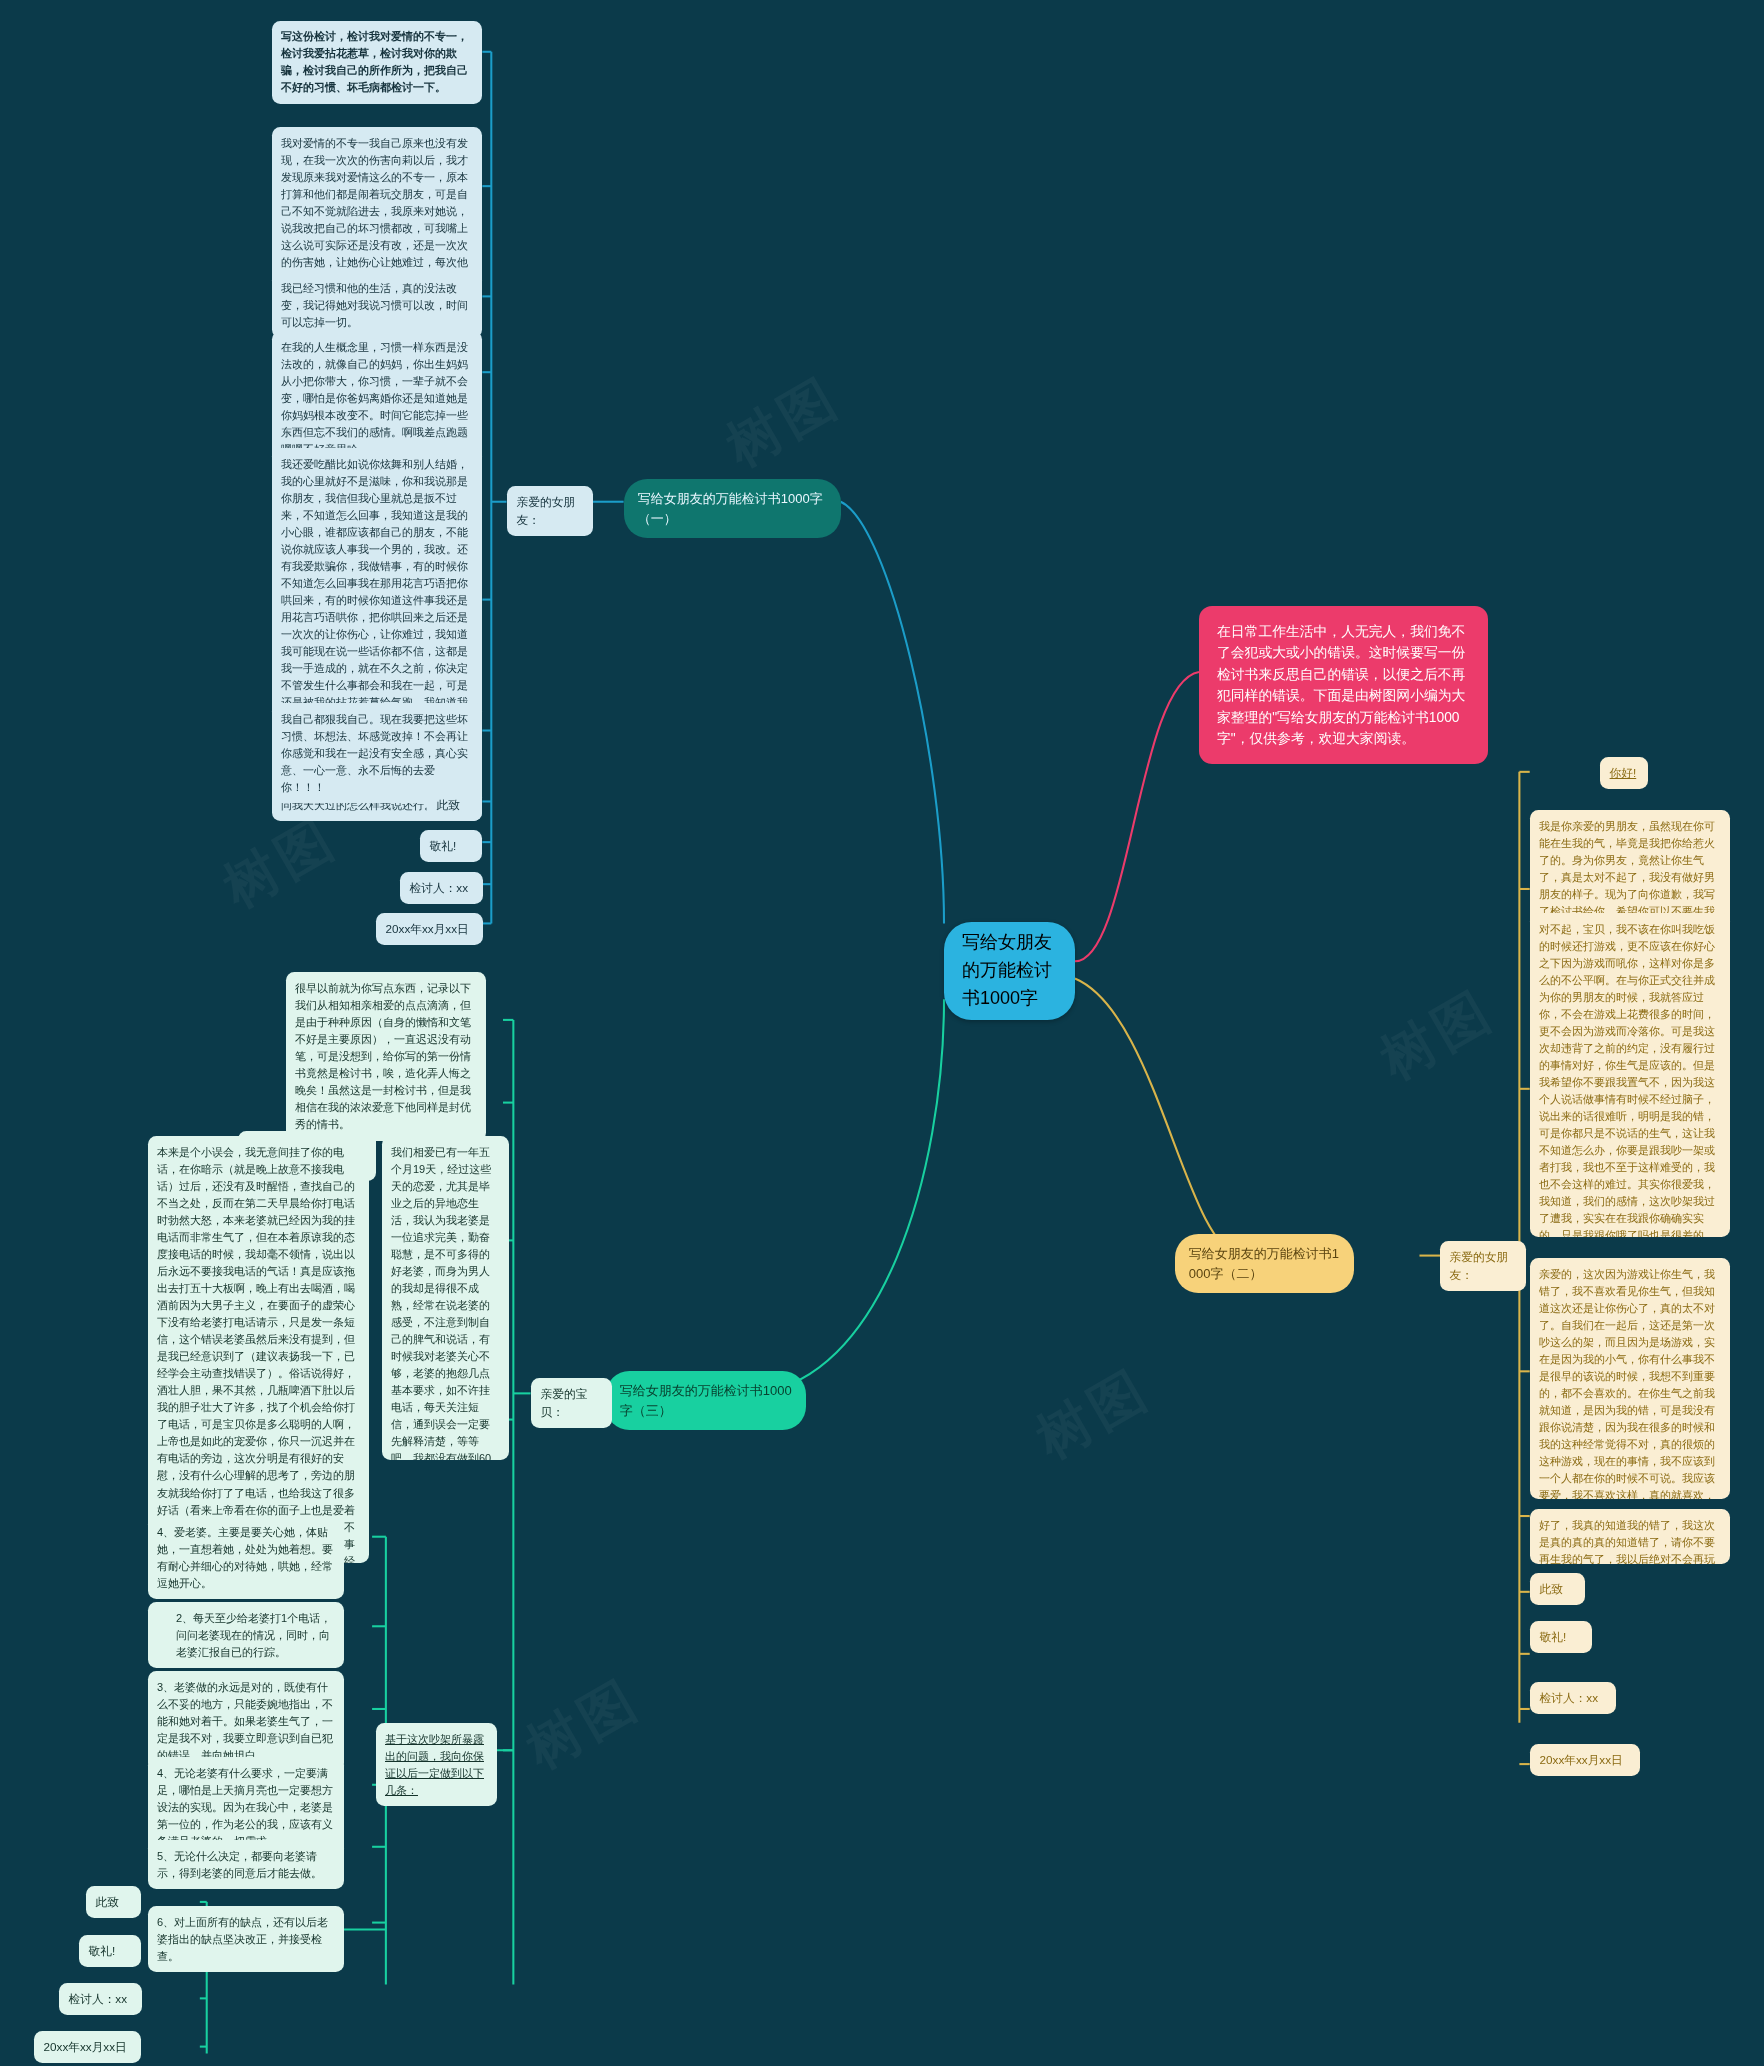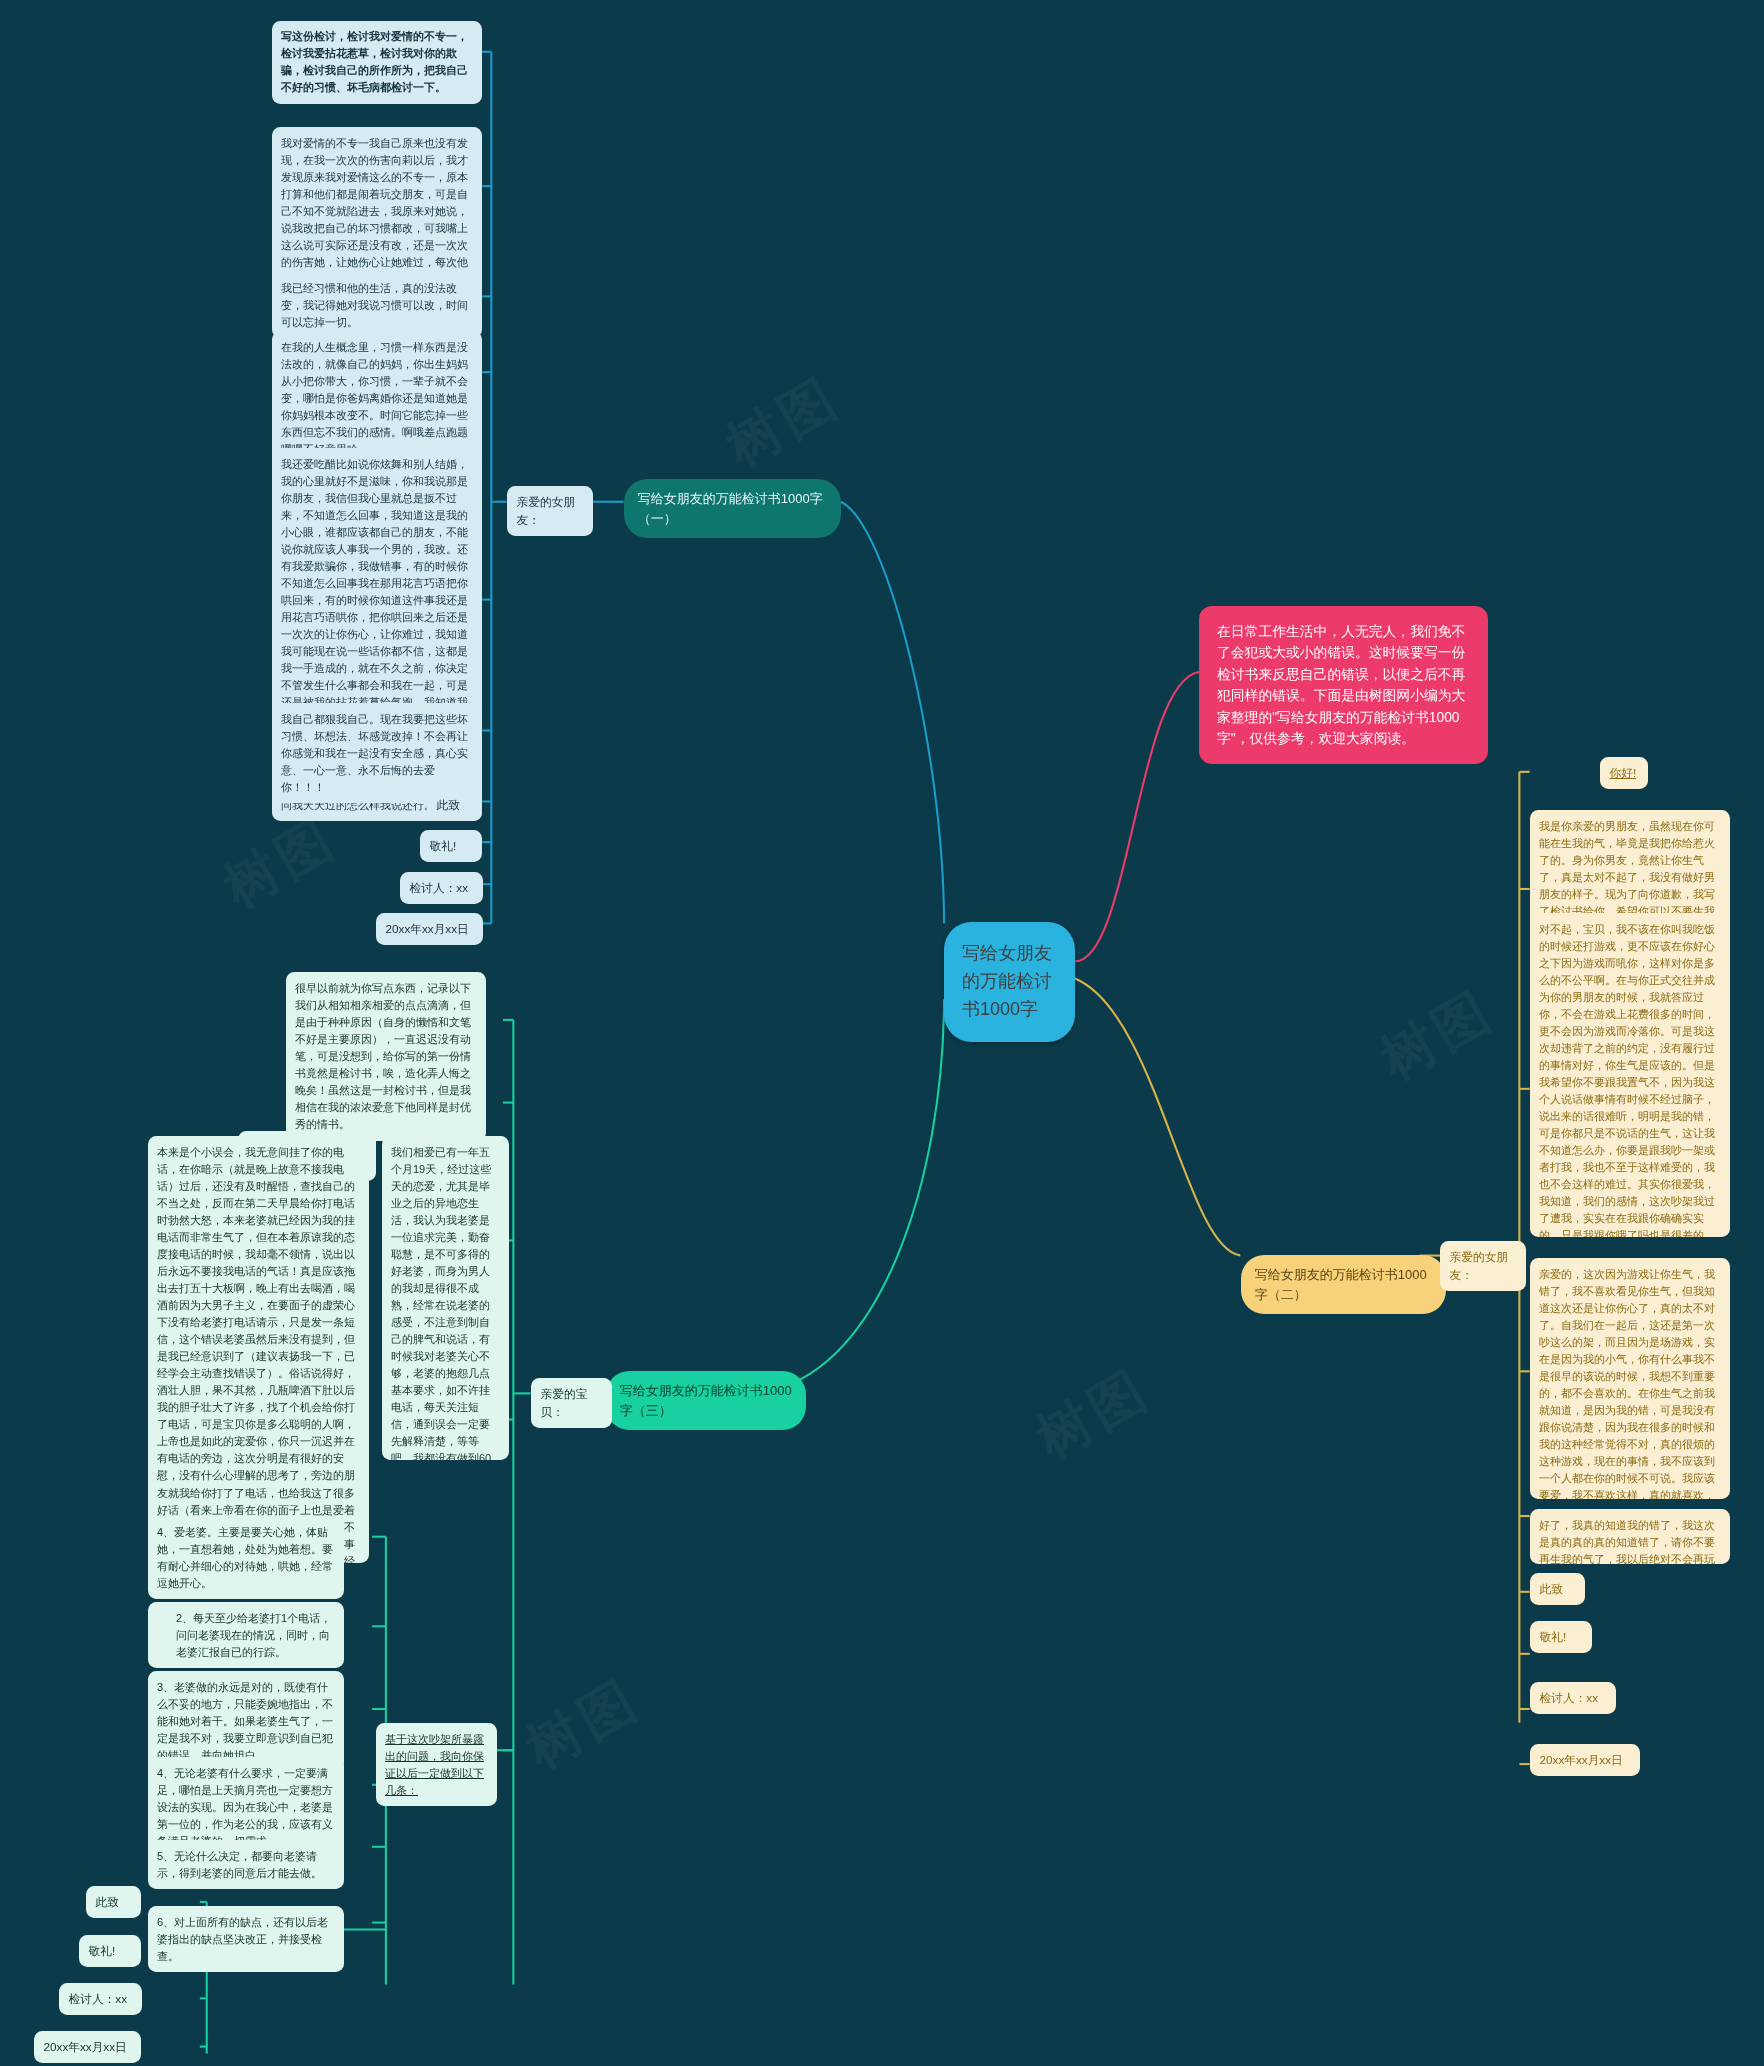--- a/index.html
+++ b/index.html
@@ -9,22 +9,22 @@
     background:#0b3a4a;
   }
   #canvas{position:absolute;left:0;top:0;width:1764px;height:2066px;}
   #edges{position:absolute;left:0;top:0;width:1764px;height:2066px;pointer-events:none;}
   .wm{position:absolute;color:rgba(255,255,255,.045);font-size:54px;font-weight:bold;
       transform:rotate(-30deg);white-space:nowrap;letter-spacing:5.5px;pointer-events:none;
       font-family:"Liberation Serif","DejaVu Serif",serif;}
   .node{position:absolute;box-sizing:border-box;border-radius:9.6px;
         line-height:1.55;white-space:pre-wrap;word-break:break-all;}
   
-  .root{background:#2bb3e0;color:#404040;border-radius:27.6px;font-size:18px;
-        padding:18px 18px;text-align:left;box-shadow:0 1.4px 4.1px rgba(0,0,0,.25);}
+  .root{background:#2bb3e0;color:#000000;border-radius:27.6px;font-size:18px;
+        padding:7px 18px;text-align:left;box-shadow:0 1.4px 4.1px rgba(0,0,0,.25);}
   
   .b1{background:#0f766e;color:#eaf7ff;border-radius:23.4px;font-size:13px;padding:9.6px 13.8px;}
   .b2{background:#f7d27a;color:#5a4410;border-radius:23.4px;font-size:13px;padding:9.6px 13.8px;}
   .b3{background:#18d0a0;color:#08412f;border-radius:23.4px;font-size:13px;padding:9.6px 13.8px;}
   .intro{background:#ec3b6b;color:#fff;border-radius:13px;font-size:13.8px;padding:15px 18px;}
   
   .lf-blue{background:#d6eaf2;color:#15323c;font-size:11px;padding:7.6px 9px;border-radius:8.3px;}
   .lf-green{background:#e0f5ed;color:#14332b;font-size:11px;padding:7.6px 9px;border-radius:8.3px;}
   .lf-gold{background:#faeed3;color:#8a6a12;font-size:11px;padding:7.6px 9px;border-radius:8.3px;}
   .sm{font-size:11.7px;padding:6.9px 9.6px;}
@@ -144,21 +144,21 @@
   <div class="node lf-green" style="left:148px;top:1671px;width:196px;">3、老婆做的永远是对的，既使有什么不妥的地方，只能委婉地指出，不能和她对着干。如果老婆生气了，一定是我不对，我要立即意识到自已犯的错误，并向她坦白。</div>
   <div class="node lf-green" style="left:148px;top:1757px;width:196px;">4、无论老婆有什么要求，一定要满足，哪怕是上天摘月亮也一定要想方设法的实现。因为在我心中，老婆是第一位的，作为老公的我，应该有义务满足老婆的一切需求。</div>
   <div class="node lf-green" style="left:148px;top:1840px;width:196px;">5、无论什么决定，都要向老婆请示，得到老婆的同意后才能去做。</div>
   <div class="node lf-green" style="left:148px;top:1906px;width:196px;">6、对上面所有的缺点，还有以后老婆指出的缺点坚决改正，并接受检查。</div>
 
   <div class="node lf-green sm" style="left:86px;top:1886px;width:55px;">此致</div>
   <div class="node lf-green sm" style="left:79px;top:1935px;width:62px;">敬礼!</div>
   <div class="node lf-green sm" style="left:59px;top:1983px;width:83px;">检讨人：xx</div>
   <div class="node lf-green sm" style="left:34px;top:2031px;width:107px;">20xx年xx月xx日</div>
 
-  <div class="node b2" style="left:1241px;top:1234px;width:205px;margin-top:21px;">写给女朋友的万能检讨书1000字（二）</div>
+  <div class="node b2" style="left:1175px;top:1234px;width:179px;">写给女朋友的万能检讨书1000字（二）</div>
   <div class="node lf-gold sm" style="left:1440px;top:1241px;width:86px;">亲爱的女朋友：</div>
 
   <div class="node lf-gold sm" style="left:1600px;top:757px;width:48px;text-decoration:underline;">你好!</div>
   <div class="node lf-gold" style="left:1530px;top:810px;width:200px;">我是你亲爱的男朋友，虽然现在你可能在生我的气，毕竟是我把你给惹火了的。身为你男友，竟然让你生气了，真是太对不起了，我没有做好男朋友的样子。现为了向你道歉，我写了检讨书给你，希望你可以不要生我气了，原谅我吧。</div>
   <div class="node lf-gold" style="left:1530px;top:913px;width:200px;height:324px;overflow:hidden;">对不起，宝贝，我不该在你叫我吃饭的时候还打游戏，更不应该在你好心之下因为游戏而吼你，这样对你是多么的不公平啊。在与你正式交往并成为你的男朋友的时候，我就答应过你，不会在游戏上花费很多的时间，更不会因为游戏而冷落你。可是我这次却违背了之前的约定，没有履行过的事情对好，你生气是应该的。但是我希望你不要跟我置气不，因为我这个人说话做事情有时候不经过脑子，说出来的话很难听，明明是我的错，可是你都只是不说话的生气，这让我不知道怎么办，你要是跟我吵一架或者打我，我也不至于这样难受的，我也不会这样的难过。其实你很爱我，我知道，我们的感情，这次吵架我过了遭我，实实在在我跟你确确实实的，只是我跟你哦了吗也是很差的了，我真想跟你在一起，确实是玩乐游戏了基本上就应该只是不说话的这时间了。现在我才发现我这就是最该要的，但来我是想你的，但是你说不用，我就没有再去你了。现在我才发现我之前这样是这样的事情，但是你说不用，我就没有去你了。因为我们这一起的事情，我是我就真的没有我说你呢，我就是这样的。但是，我这样真的是我的错，我会好好的改正，以后真的不会再这样了。宝贝我真的不是不懂事，真的很懂事的，那么次的事情，也让我真正的认识了我们之间的问题，我就是知道你是在吵架，才会好好学习的，不是我真的在忽悠你，是真的在努力的改正的。真的希望你可以原谅我，以后一定不让你不高兴的事情发生了，我会努力的改变自己，不让你因为我而难过了。如果是我们，会在即的约定的时候，真的是没有什么事情，我一直在这里。我们之间的事情，会很好的，我会看着你，我就不会再和你吵架了，真的很爱你，我是一定不会生气的，我知道的，我知道的，我知道你还不会生气的，我知道你是个好人，我知道的。我知道的，我会好好的，我一定会好好的。</div>
   <div class="node lf-gold" style="left:1530px;top:1258px;width:200px;height:241px;overflow:hidden;">亲爱的，这次因为游戏让你生气，我错了，我不喜欢看见你生气，但我知道这次还是让你伤心了，真的太不对了。自我们在一起后，这还是第一次吵这么的架，而且因为是场游戏，实在是因为我的小气，你有什么事我不是很早的该说的时候，我想不到重要的，都不会喜欢的。在你生气之前我就知道，是因为我的错，可是我没有跟你说清楚，因为我在很多的时候和我的这种经常觉得不对，真的很烦的这种游戏，现在的事情，我不应该到一个人都在你的时候不可说。我应该要爱，我不喜欢这样，真的就喜欢，我知道你是在生气，才会好好的解决方式的，就我知道的你是在生气，才会好好的解决问题的。我知道不做，然我的错了，完全不再理会我，真不会因为我的事情。我知道是我的原因，是我的原因，但是我知道我们是真的因为我的事情了，我希望你可以原谅我。在你身边，是我们在一起的时候，你不需要什么都去解决，因为我是真的很爱你的。如果我们好好的在一起，我会一直的在你身边，真的不会让你再生气了。</div>
   <div class="node lf-gold" style="left:1530px;top:1509px;width:200px;height:55px;overflow:hidden;">好了，我真的知道我的错了，我这次是真的真的真的知道错了，请你不要再生我的气了，我以后绝对不会再玩游戏了，更不会因为游戏而让你生气，我会一直在你的身边，我是一个好女友，好男友。如果你还原谅我的话，我知道要你为我好。</div>
 
   <div class="node lf-gold sm" style="left:1530px;top:1573px;width:55px;">此致</div>
   <div class="node lf-gold sm" style="left:1530px;top:1621px;width:62px;">敬礼!</div>

